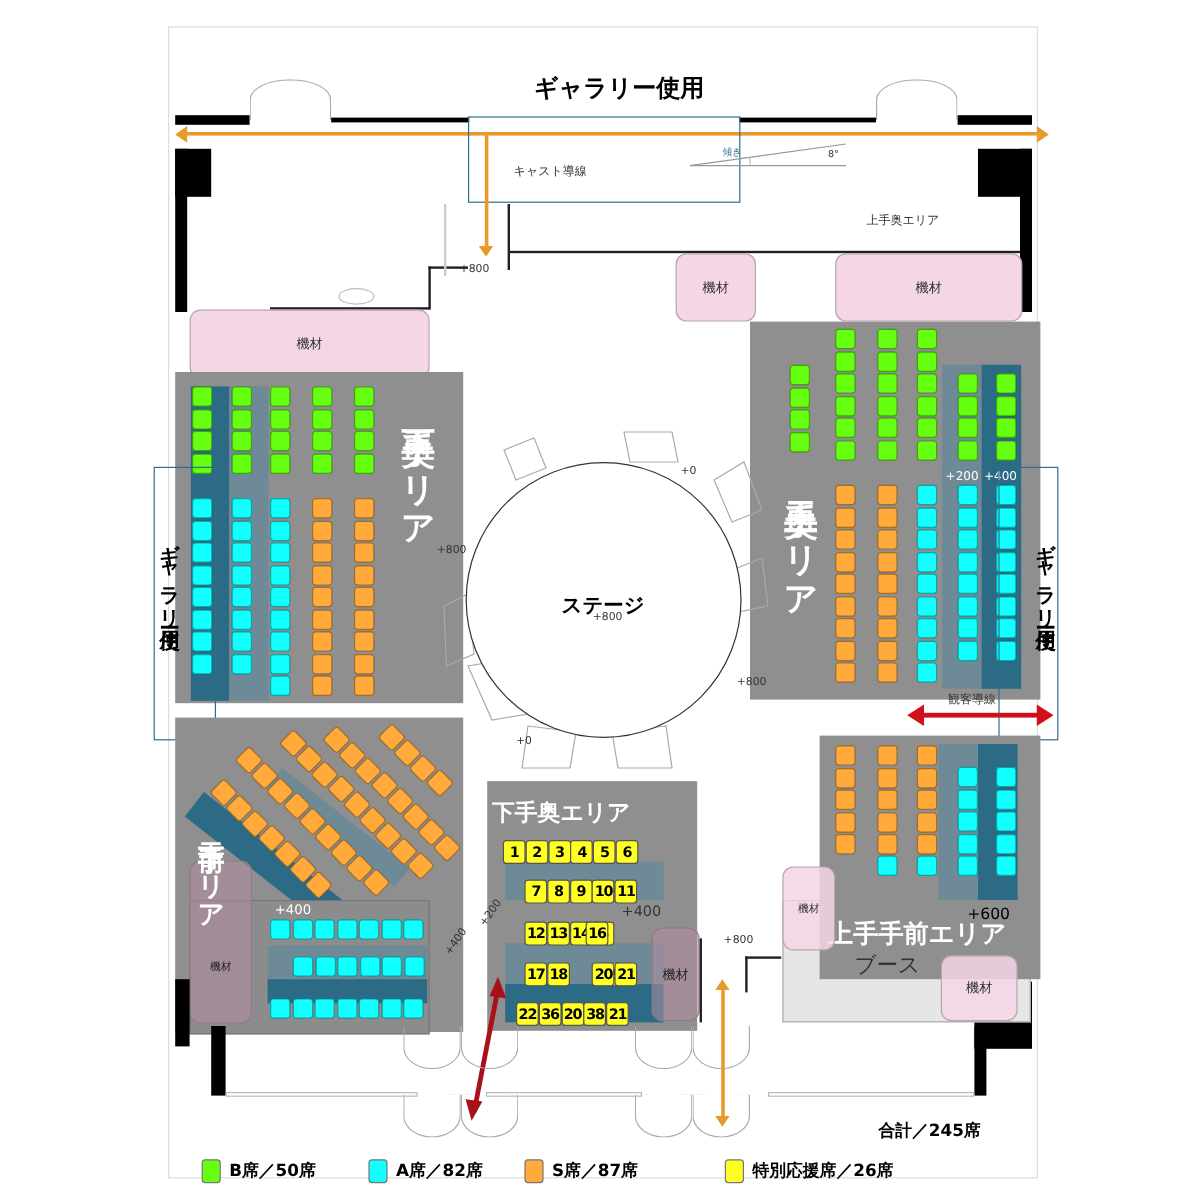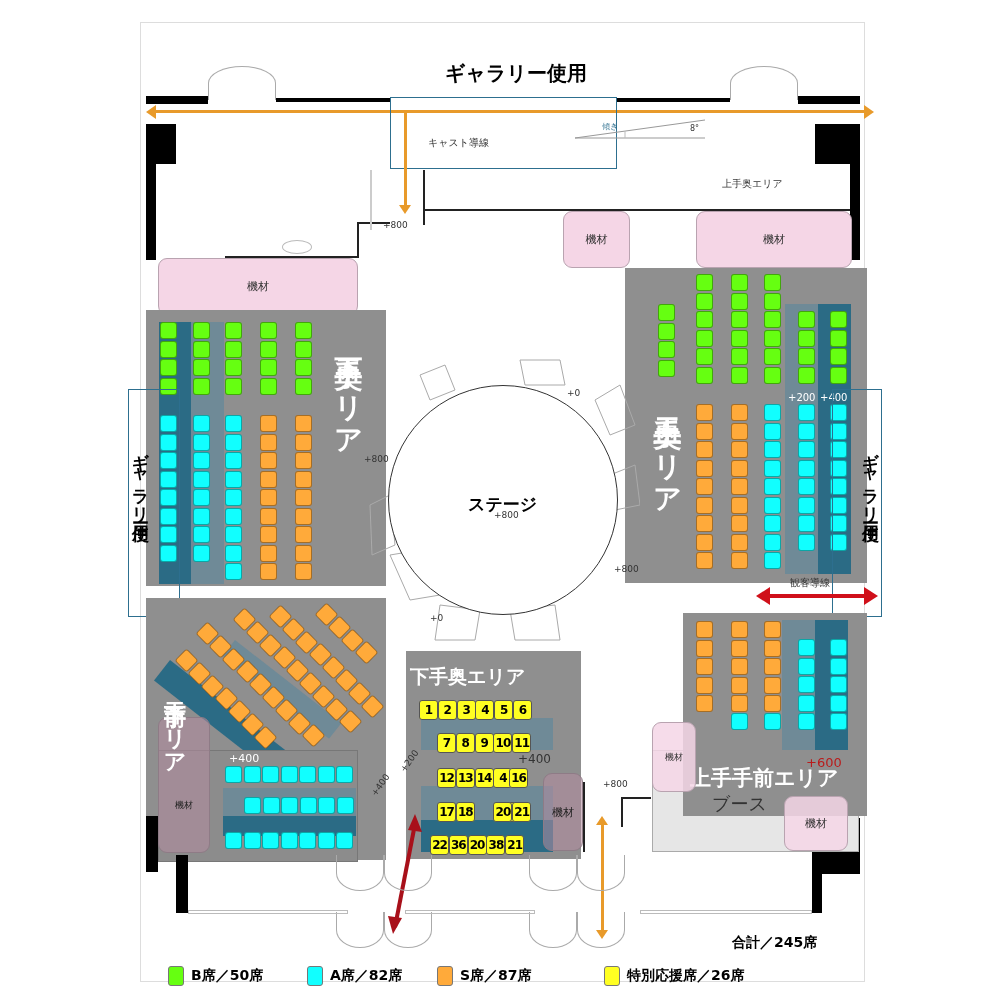--- a/index.html
+++ b/index.html
@@ -360,21 +360,21 @@
     <div class="seat Y" style="left: 513px; top: 700px;">6</div>
     <div class="seat Y" style="left: 437px; top: 733px;">7</div>
     <div class="seat Y" style="left: 455.8px; top: 733px;">8</div>
     <div class="seat Y" style="left: 474.6px; top: 733px;">9</div>
     <div class="seat Y" style="left: 493.4px; top: 733px;">10</div>
     <div class="seat Y" style="left: 512.2px; top: 733px;">11</div>
     <div class="seat Y" style="left: 437px; top: 768px;">12</div>
     <div class="seat Y" style="left: 455.8px; top: 768px;">13</div>
     <div class="seat Y" style="left: 474.6px; top: 768px;">14</div>
     <div class="seat Y" style="left: 493.4px; top: 768px;">4</div>
-    <div class="seat Y" style="left: 509px; top: 768px;">16</div>
+    <div class="seat Y" style="left: 488px; top: 768px;">16</div>
     <div class="seat Y" style="left: 437px; top: 802px;">17</div>
     <div class="seat Y" style="left: 455.8px; top: 802px;">18</div>
     <div class="seat Y" style="left: 500px; top: 802px;">19</div>
     <div class="seat Y" style="left: 493.4px; top: 802px;">20</div>
     <div class="seat Y" style="left: 512.2px; top: 802px;">21</div>
     <div class="seat Y" style="left: 430px; top: 835px;">22</div>
     <div class="seat Y" style="left: 448.8px; top: 835px;">36</div>
     <div class="seat Y" style="left: 467.6px; top: 835px;">20</div>
     <div class="seat Y" style="left: 486.4px; top: 835px;">38</div>
     <div class="seat Y" style="left: 505.2px; top: 835px;">21</div>
@@ -425,21 +425,21 @@
     <div class="seat A" style="left: 798px; top: 657.5px;"></div>
     <div class="seat A" style="left: 798px; top: 676px;"></div>
     <div class="seat A" style="left: 798px; top: 694.5px;"></div>
     <div class="seat A" style="left: 798px; top: 713px;"></div>
     <div class="seat A" style="left: 830px; top: 639px;"></div>
     <div class="seat A" style="left: 830px; top: 657.5px;"></div>
     <div class="seat A" style="left: 830px; top: 676px;"></div>
     <div class="seat A" style="left: 830px; top: 694.5px;"></div>
     <div class="seat A" style="left: 830px; top: 713px;"></div>
   </div>
-<div class="small" style="left:806px;top:755px;font-size:13px;color:#b91c1c;">+600</div>
+<div class="small" style="left:806px;top:755px;font-size:13px;color:#000000;">+600</div>
 <div class="hlabel" style="left:690px;top:764px;font-size:21px;">上手手前エリア</div>
 <div class="abs" style="left:712px;top:792px;font-size:18px;color:#333;">ブース</div>
 <div class="pink" style="left:652px;top:722px;width:42px;height:68px;background:rgba(245,214,230,0.85);">
     <span style="font-size:9px;">機材</span>
   </div>
 <div class="pink" style="left:784px;top:796px;width:62px;height:53px;background:rgba(245,214,230,0.85);">
     <span>機材</span>
   </div>
 
 <div class="door" style="left:336px;top:855px;width:48px;height:36px;"></div>

